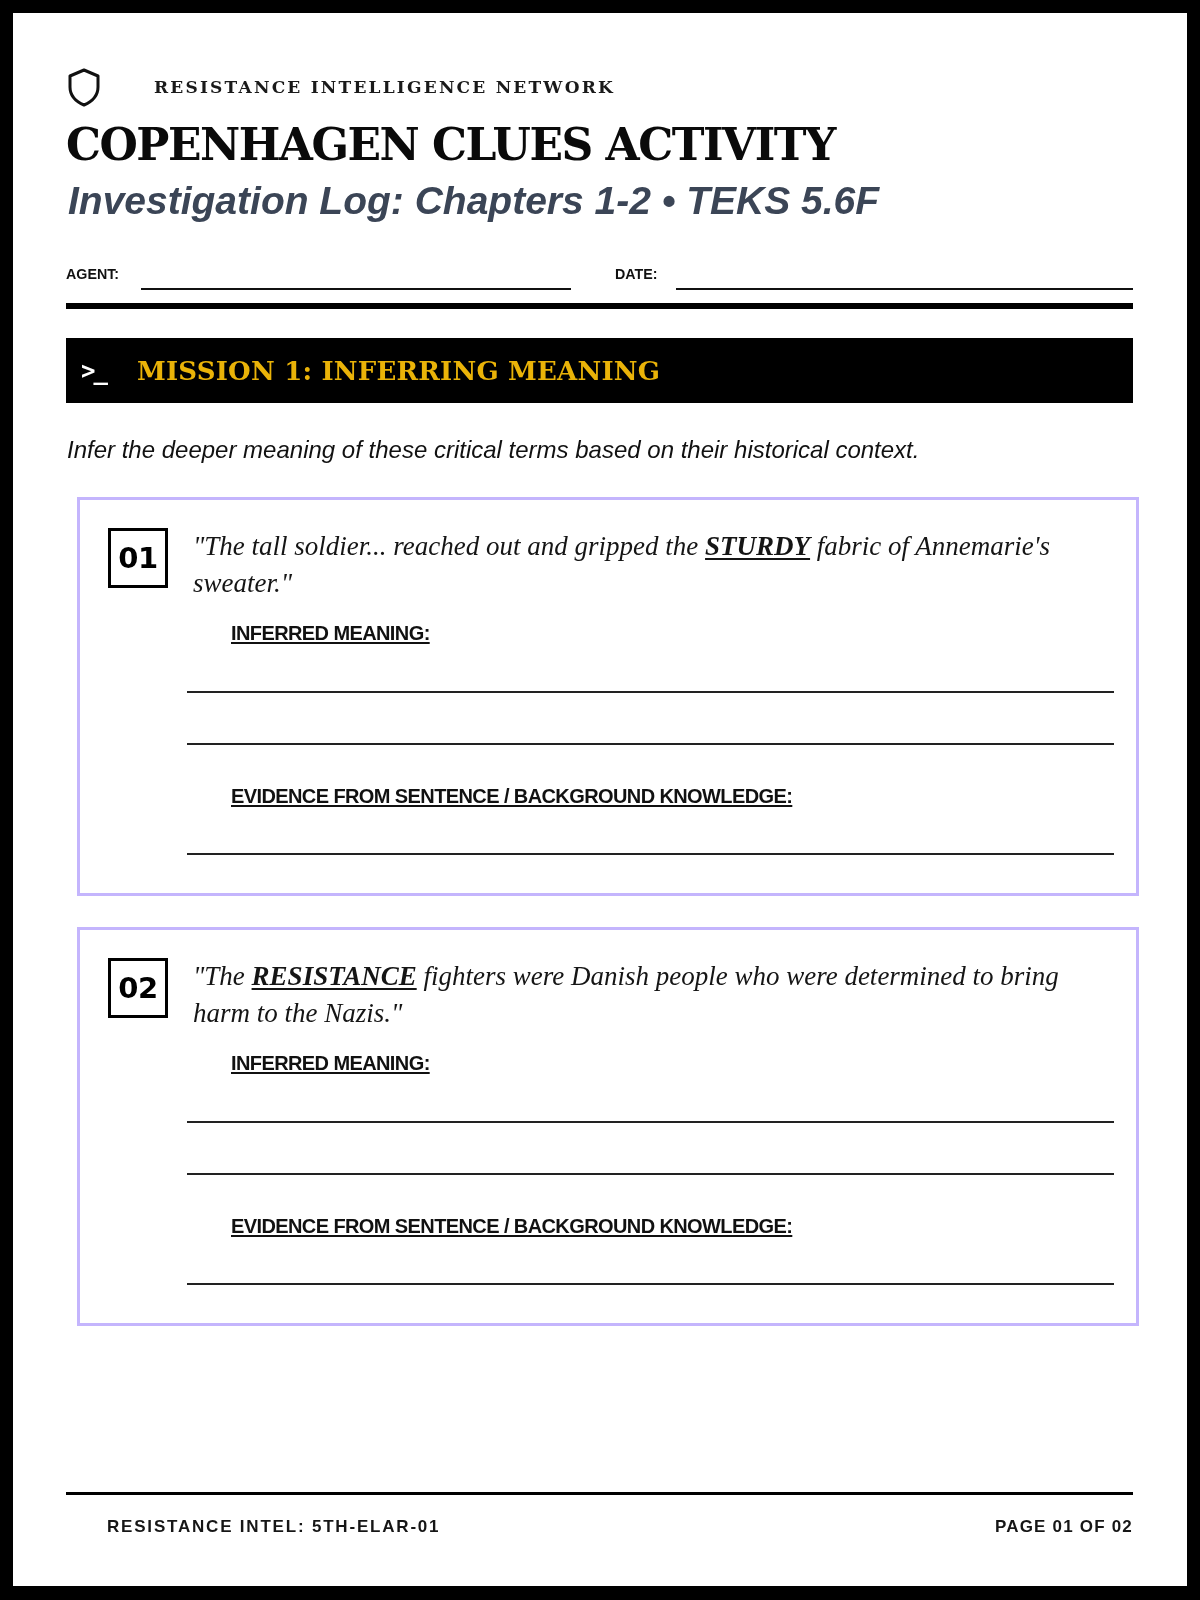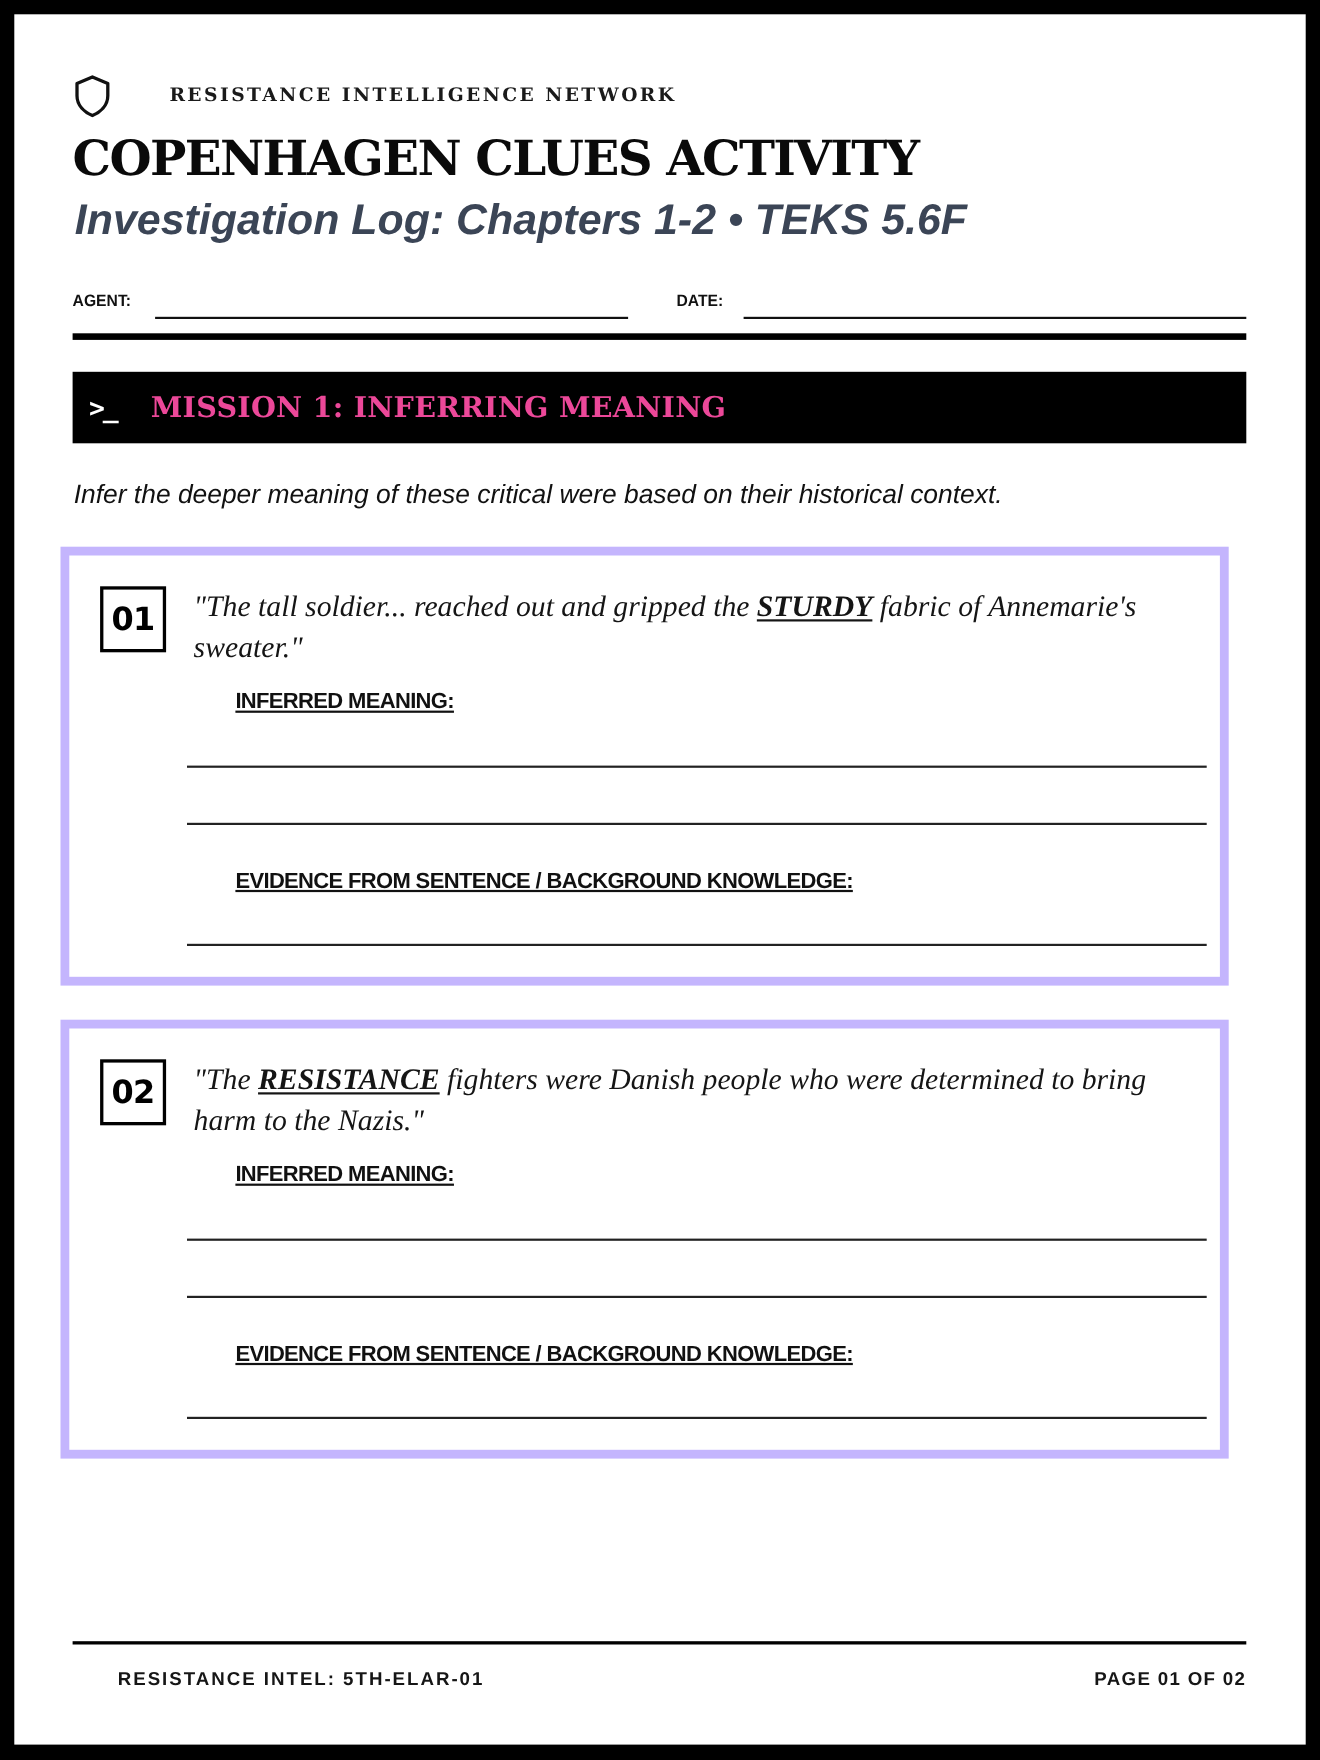--- a/index.html
+++ b/index.html
@@ -59,34 +59,34 @@
     background: #000; color: #fff;
     display: flex; align-items: center;
   }
   .prompt-icon {
     font-family: "DejaVu Sans Mono", monospace;
     font-size: 24px; font-weight: bold; color: #fff;
     margin-left: 15px; width: 56px; letter-spacing: -2px;
   }
   .mission-title {
     font-family: "DejaVu Serif", serif;
-    font-weight: bold; font-size: 26px; color: #ec4899;
+    font-weight: bold; font-size: 26px; color: #eab308;
     letter-spacing: 0.2px;
   }
 
   .intro {
     left: 54px; top: 423px;
     font-family: "Liberation Sans", sans-serif;
     font-style: italic; font-size: 24px; color: #111;
     white-space: nowrap;
   }
 
   .item-box {
-    left: 42px; width: 1062px; height: 399px;
-    border: 8px solid #c4b5fd; box-sizing: border-box;
+    left: 64px; width: 1062px; height: 399px;
+    border: 3px solid #c4b5fd; box-sizing: border-box;
   }
   .num-badge {
     position: absolute; left: 28px; top: 28px;
     width: 60px; height: 60px; box-sizing: border-box;
     border: 3px solid #000;
     display: flex; align-items: center; justify-content: center;
     font-family: "DejaVu Sans", sans-serif; font-weight: bold;
     font-size: 29px; color: #000; letter-spacing: -0.5px;
   }
   .quote {
@@ -139,21 +139,21 @@
     <div class="field-line" style="left:610px; width:457px;"></div>
   </div>
 
   <div class="abs thick-rule"></div>
 
   <div class="abs mission-bar">
     <span class="prompt-icon">&gt;_</span>
     <span class="mission-title">MISSION 1: INFERRING MEANING</span>
   </div>
 
-  <div class="abs intro">Infer the deeper meaning of these critical were based on their historical context.</div>
+  <div class="abs intro">Infer the deeper meaning of these critical terms based on their historical context.</div>
 
   <div class="abs item-box" style="top:484px;">
     <div class="num-badge">01</div>
     <div class="quote"><span>"The tall soldier... reached out and gripped the </span><span class="term">STURDY</span><span> fabric of Annemarie's sweater."</span></div>
     <div class="sub-label" style="top:122px;">INFERRED MEANING:</div>
     <div class="ans-line" style="top:191px;"></div>
     <div class="ans-line" style="top:243px;"></div>
     <div class="sub-label" style="top:285px;">EVIDENCE FROM SENTENCE / BACKGROUND KNOWLEDGE:</div>
     <div class="ans-line" style="top:353px;"></div>
   </div>

